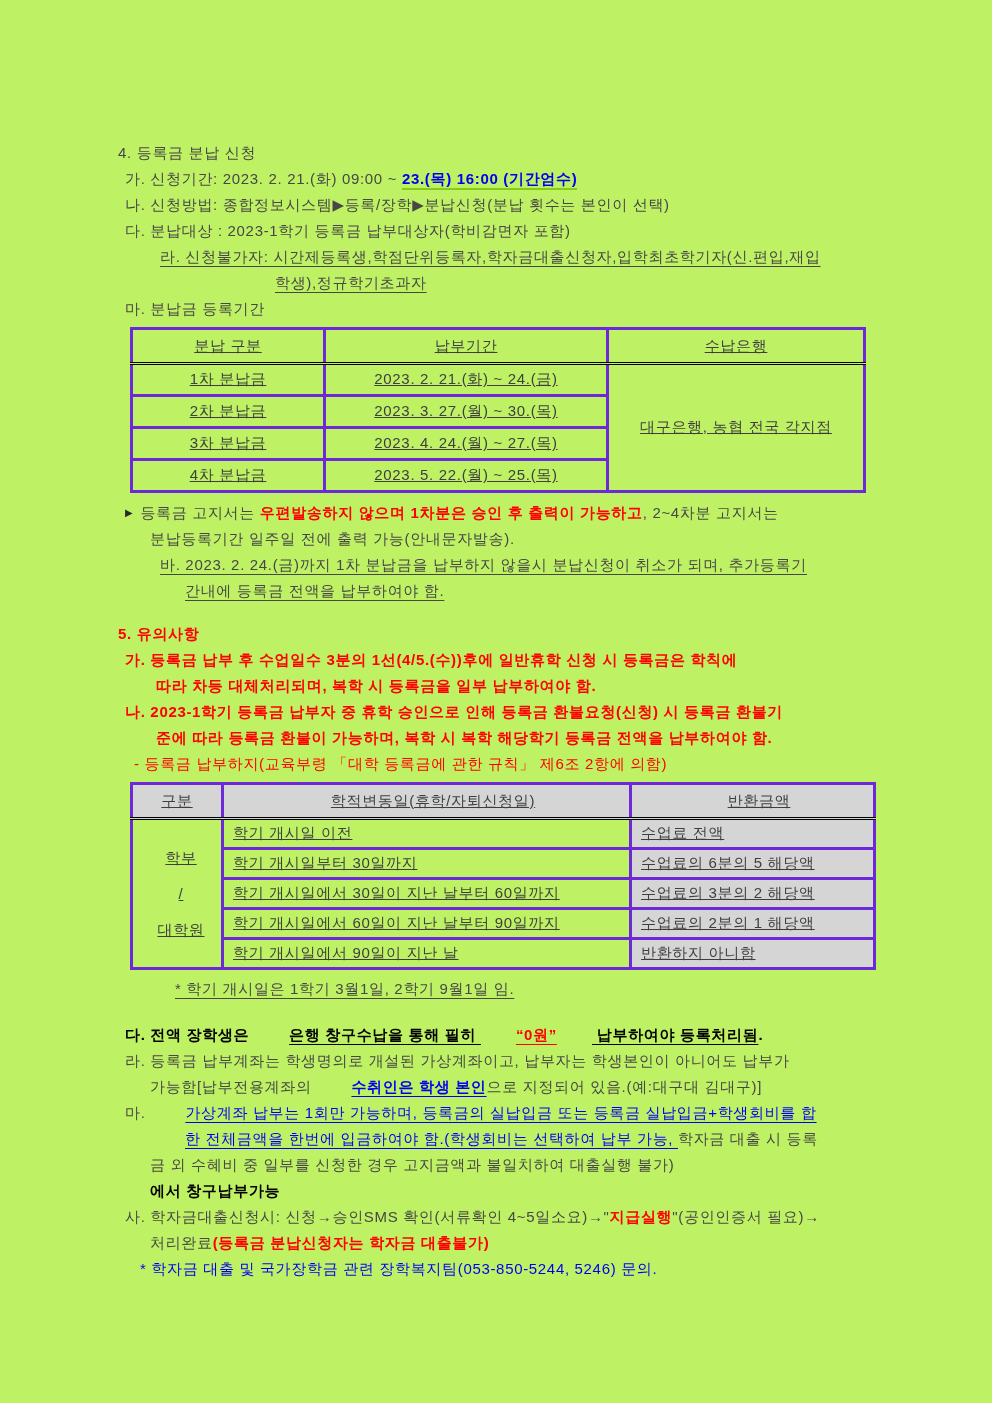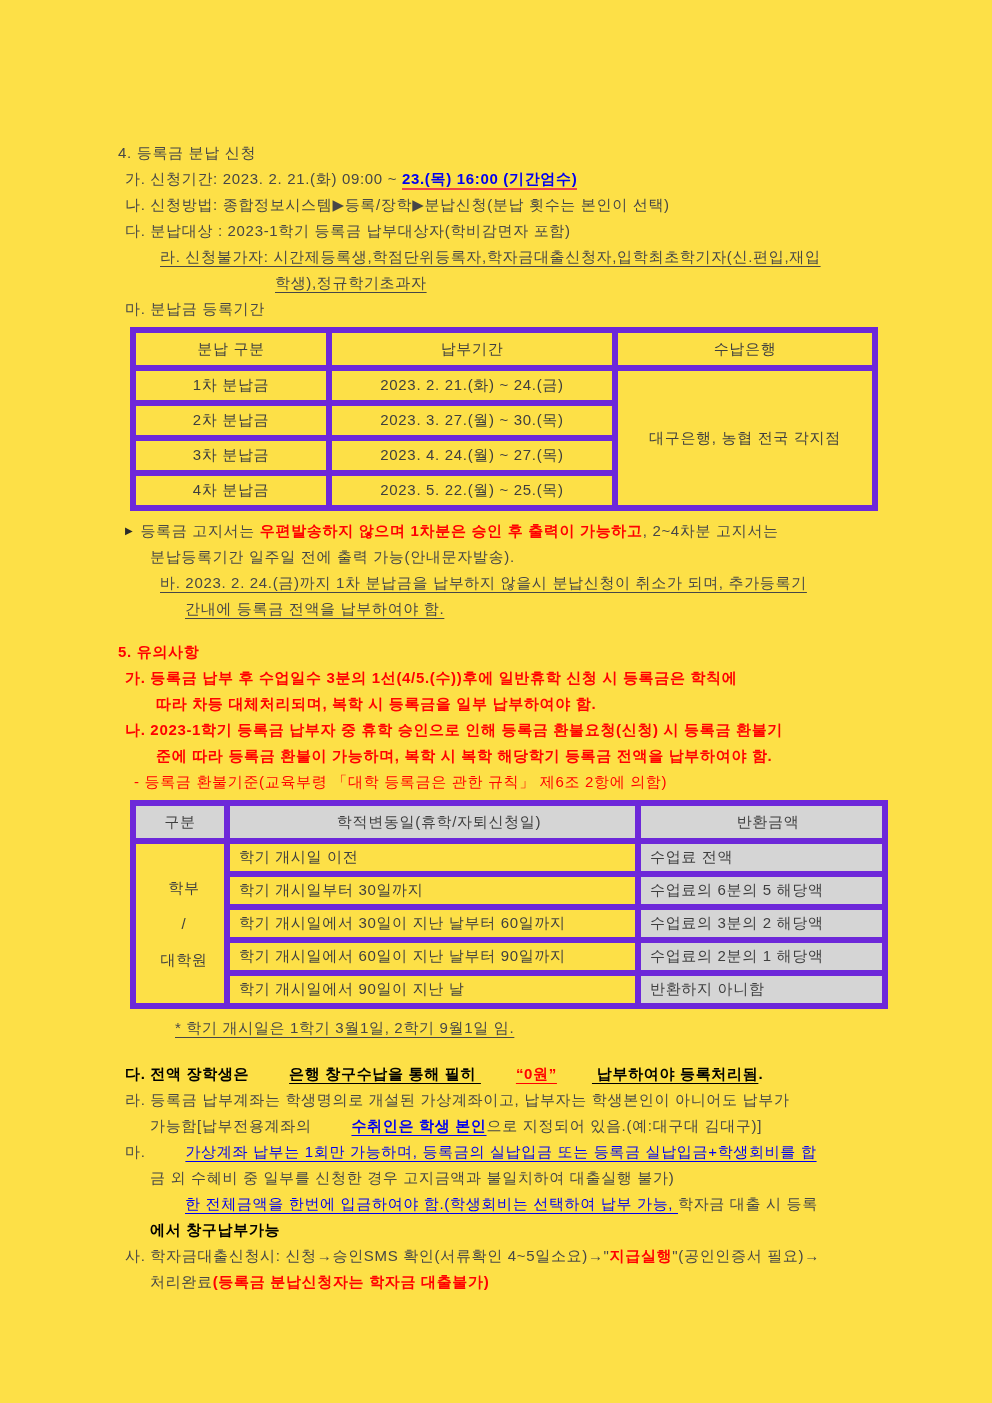--- a/index.html
+++ b/index.html
@@ -1,46 +1,46 @@
 <!DOCTYPE html>
 <html><head>
 <meta charset="utf-8">
 <style>
   html,body { margin:0; padding:0; background:#ffffff; }
   .page {
     position: relative;
     width: 992px; height: 1403px;
-    background: #fde047;
+    background: #bef264;
     font-family: "Liberation Sans", "DejaVu Sans", sans-serif;
     font-size: 15px;
     color: #474747;
     letter-spacing: 0.045em;
     overflow: hidden;
   }
   .content { position: absolute; top: 140px; left: 118px; width: 790px; }
   .ln { line-height: 26px; white-space: nowrap; }
   .ind1 { margin-left: 7px; }
   .ind2 { margin-left: 32px; }
   .ind-ra2 { margin-left: 122px; }
   .ind-wrap5 { margin-left: 38px; }
   .ind-dash { margin-left: 16px; }
   .ind-note { margin-left: 22px; }
   .bold { font-weight: 700; color: #000000; }
   .red { color: #ff0000; }
   .redb { color: #ff0000; font-weight: 700; }
   .blue { color: #0000f0; }
   .blueb { color: #0000f0; font-weight: 700; }
   .u { text-decoration: underline; text-underline-offset: 4px; margin-left: 35px; }
-  .u-red { border-bottom: 2px solid #ef4444; padding-bottom: 1px; }
+  .u-red { border-bottom: 2px solid #84cc16; padding-bottom: 1px; }
   .bullet { font-size: 10px; vertical-align: 2px; margin-right: 7px; color: #2b2b2b; }
 
   table { border-collapse: collapse; color: #3f3f3f; }
   table.t1 { margin: 5px 0 7px 12px; }
   table.t2 { margin: 5px 0 6px 12px; }
-  th, td { border: 6px solid #6d28d9; text-align: center; font-weight: 400; }
+  th, td { border: 3px solid #6d28d9; text-align: center; font-weight: 400; text-decoration: underline; }
   table { border: 2px solid #000; }
   tr.head th { height: 30px; border-bottom: 3px double #000; }
   .t1 td { height: 27px; }
   .t1 .c1 { width: 188px; }
   .t1 .c2 { width: 278px; text-align: center; }
   .t1 .c3 { width: 252px; }
   .t2 td { height: 25px; }
   .t2 .c1 { width: 86px; }
   .t2 .c2 { width: 390px; text-align: left; padding-left: 9px; }
   .t2 .c3 { width: 226px; text-align: left; padding-left: 9px; }
@@ -112,21 +112,21 @@
     <div class="ln ind2">
       <span class="u">간내에 등록금 전액을 납부하여야 함.</span>
     </div>
 
     <div class="ln redb sp-before-s5">5. 유의사항</div>
 
     <div class="ln ind1 redb">가. 등록금 납부 후 수업일수 3분의 1선(4/5.(수))후에 일반휴학 신청 시 등록금은 학칙에</div>
     <div class="ln ind-wrap5 redb">따라 차등 대체처리되며, 복학 시 등록금을 일부 납부하여야 함.</div>
     <div class="ln ind1 redb">나. 2023-1학기 등록금 납부자 중 휴학 승인으로 인해 등록금 환불요청(신청) 시 등록금 환불기</div>
     <div class="ln ind-wrap5 redb">준에 따라 등록금 환불이 가능하며, 복학 시 복학 해당학기 등록금 전액을 납부하여야 함.</div>
-    <div class="ln ind-dash red">- 등록금 환불기준(교육부령 「대학 등록금은 관한 규칙」 제6조 2항에 의함)</div>
+    <div class="ln ind-dash red">- 등록금 납부하지(교육부령 「대학 등록금에 관한 규칙」 제6조 2항에 의함)</div>
 
     <table class="t2">
       <tbody>
           <tr class="head">
         <th class="c1 gray">구분</th>
         <th class="c2 gray">학적변동일(휴학/자퇴신청일)</th>
         <th class="c3 gray">반환금액</th>
       </tr>
       <tr>
         <td class="c1 group-cell" rowspan="5">
@@ -165,28 +165,29 @@
     </div>
 
     <div class="ln ind1">라. 등록금 납부계좌는 학생명의로 개설된 가상계좌이고, 납부자는 학생본인이 아니어도 납부가</div>
     <div class="ln ind2">
       <span>가능함[납부전용계좌의 </span><span class="blueb u">수취인은 학생 본인</span><span>으로 지정되어 있음.(예:대구대 김대구)]</span>
     </div>
 
     <div class="ln ind1">
       <span>마. </span><span class="blue u">가상계좌 납부는 1회만 가능하며, 등록금의 실납입금 또는 등록금 실납입금+학생회비를 합</span>
     </div>
-    <div class="ln ind2">금 외 수혜비 중 일부를 신청한 경우 고지금액과 불일치하여 대출실행 불가)</div>
     <div class="ln ind2">
       <span class="blue u">한 전체금액을 한번에 입금하여야 함.(학생회비는 선택하여 납부 가능, </span><span>학자금 대출 시 등록</span>
     </div>
+    <div class="ln ind2">금 외 수혜비 중 일부를 신청한 경우 고지금액과 불일치하여 대출실행 불가)</div>
 
     <div class="ln ind2 bold">에서 창구납부가능</div>
 
     <div class="ln ind1">
       <span>사. 학자금대출신청시: 신청→승인SMS 확인(서류확인 4~5일소요)→"</span><span class="redb">지급실행</span><span>"(공인인증서 필요)→</span>
     </div>
     <div class="ln ind2">
       <span>처리완료</span><span class="redb">(등록금 분납신청자는 학자금 대출불가)</span>
     </div>
+    <div class="ln ind-note blue">* 학자금 대출 및 국가장학금 관련 장학복지팀(053-850-5244, 5246) 문의.</div>
 
   </div>
 </div>
 
 </body></html>

